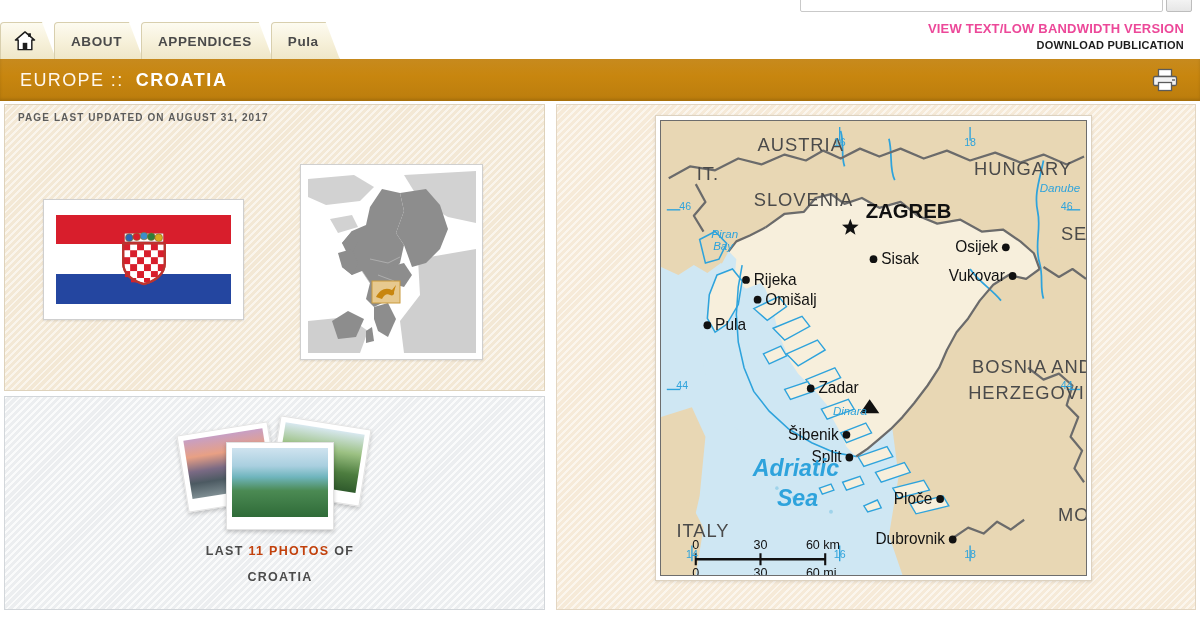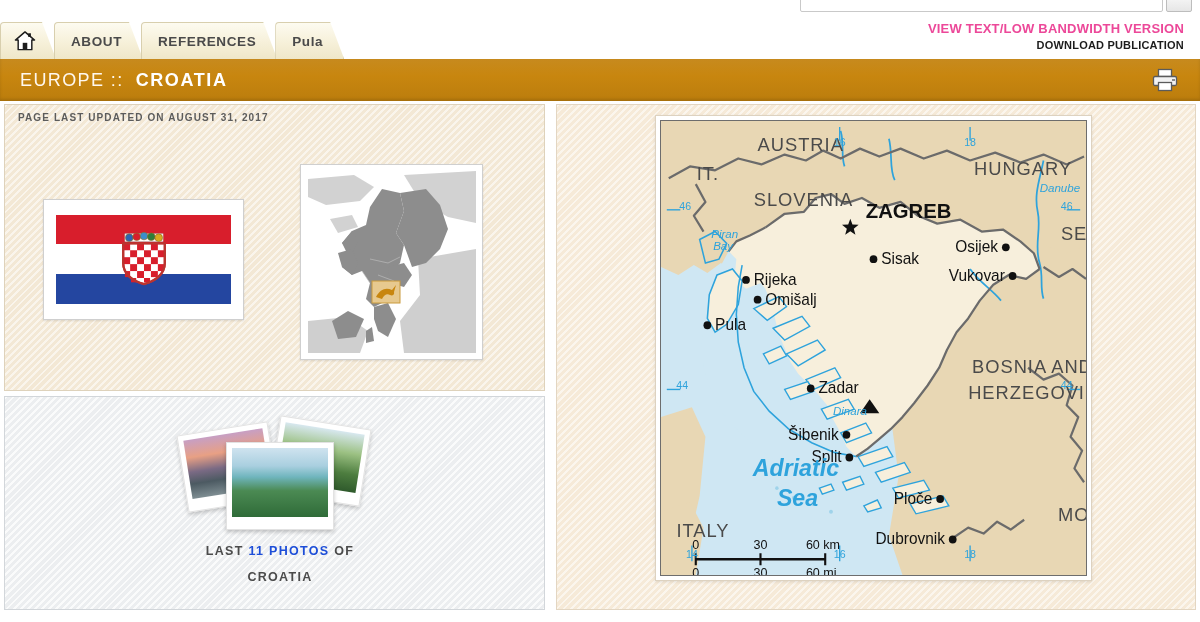--- a/index.html
+++ b/index.html
@@ -123,21 +123,21 @@
   }
   .photo i{display:block;width:100%;height:100%;}
   .p1{left:4px;top:10px;width:92px;height:78px;transform:rotate(-9deg);}
   .p3{left:96px;top:4px;width:92px;height:78px;transform:rotate(9deg);}
   .p2{left:48px;top:24px;width:108px;height:88px;transform:rotate(0deg);z-index:3;}
   .photolink{
     position:absolute;left:140px;top:538px;width:280px;text-align:center;
     font-size:12.5px;letter-spacing:1.3px;color:#4b4b4b;font-weight:bold;
     line-height:26px;
   }
-  .photolink .num{color:#1d4ed8;cursor:pointer;}
+  .photolink .num{color:#c2410c;cursor:pointer;}
 
   
   .mapframe{
     position:absolute;left:655px;top:115px;width:437px;height:466px;
     background:#ffffff;border:1px solid #ddd2c0;box-sizing:border-box;
     padding:4px;box-shadow:0 1px 3px rgba(0,0,0,.10);
   }
   .mapinner{width:100%;height:100%;border:1px solid #6d6d6d;box-sizing:border-box;overflow:hidden;background:#cfe7f3;}
   .mapsvg{display:block;width:100%;height:100%;}
 </style>
@@ -159,21 +159,21 @@
           <rect x="9.5" y="13" width="5" height="7.5" fill="#1d1d1d"></rect>
           <rect x="15.5" y="2.5" width="3" height="4" fill="#1d1d1d"></rect>
         </svg>
       </span>
       <span></span>
     </div>
     <div class="tab">
         <span>ABOUT</span>
       </div>
     <div class="tab">
-        <span>REFERENCES</span>
+        <span>APPENDICES</span>
       </div>
     <div class="tab">
         <span>Pula</span>
       </div>
   </nav>
 
   <div style="position:absolute;right:16px;top:20px;text-align:right;line-height:17px;">
     <div style="font-size:13px;font-weight:bold;letter-spacing:.2px;color:#ec4899;">VIEW TEXT/LOW BANDWIDTH VERSION</div>
     <div style="font-size:11px;font-weight:bold;letter-spacing:.2px;color:#1c1c1c;">DOWNLOAD PUBLICATION</div>
   </div>

